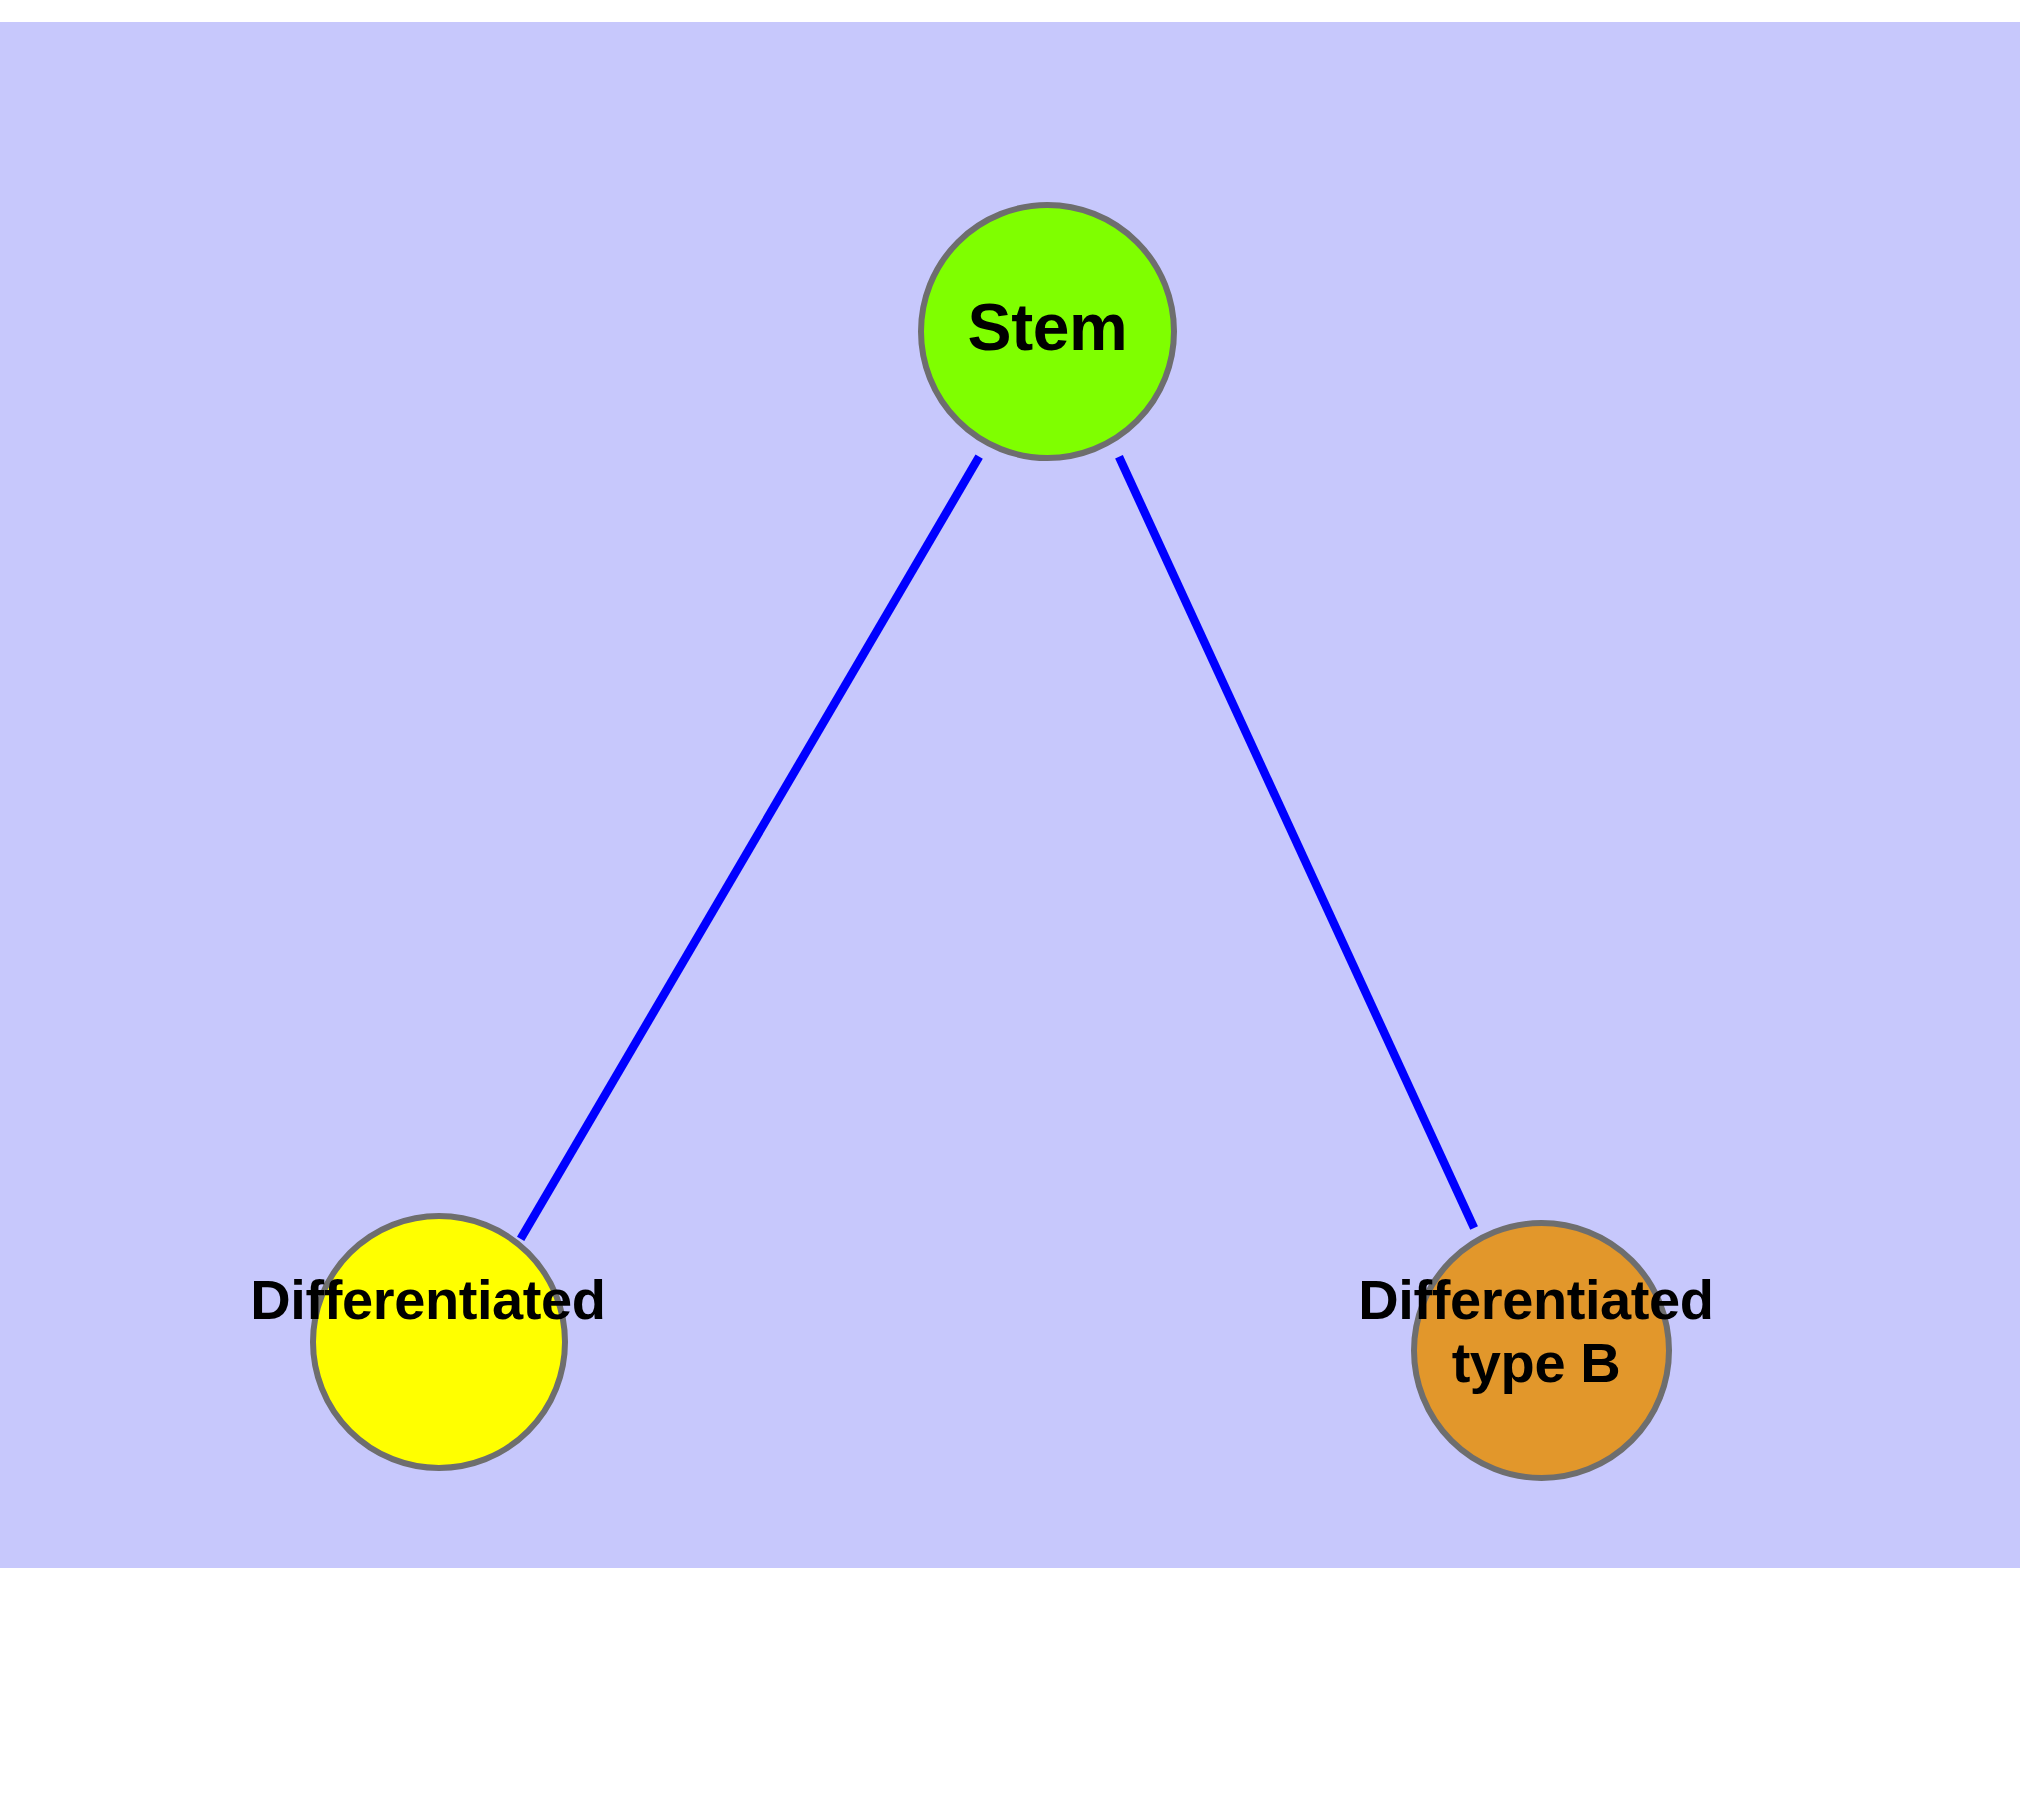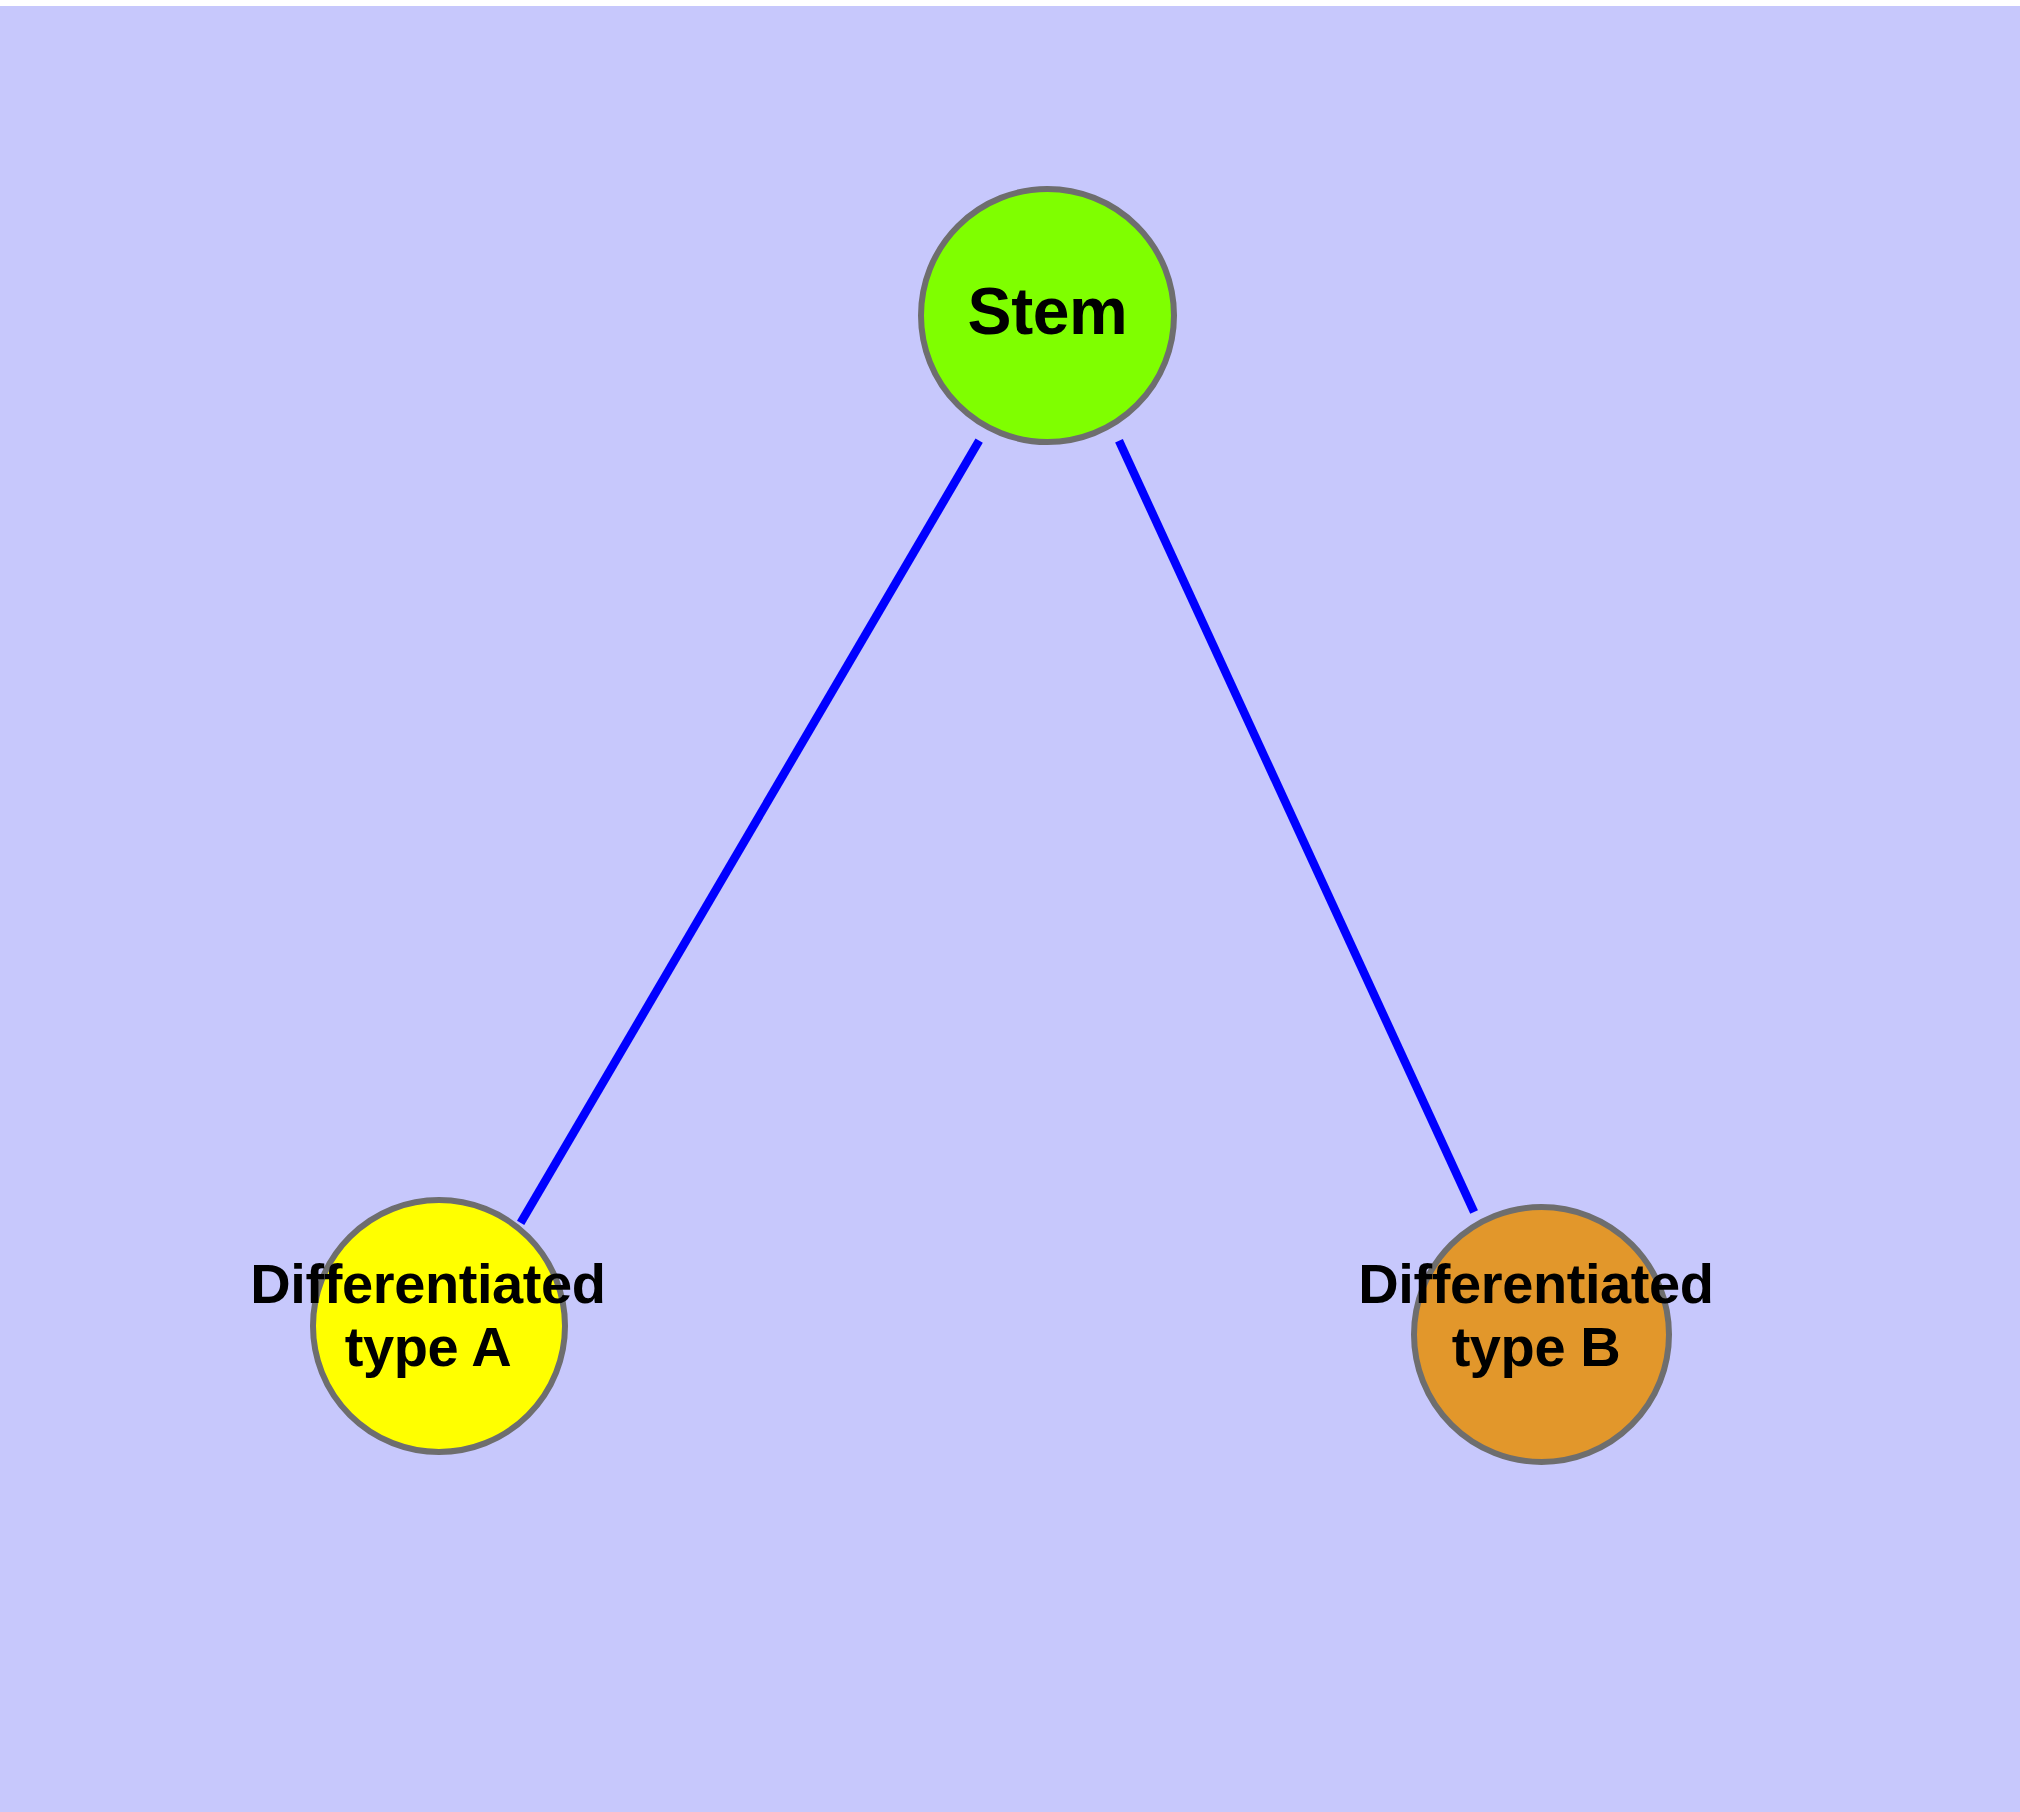--- a/index.html
+++ b/index.html
@@ -11,23 +11,24 @@
   body {
     width: 2021px;
     height: 1812px;
     overflow: hidden;
     font-family: "Liberation Sans", "DejaVu Sans", sans-serif;
   }
 
   #graph-canvas {
     position: relative;
     width: 2021px;
-    height: 1812px;
+    height: 1552px;
     background: #c7c8fc;
     overflow: hidden;
+    margin-top: 16px;
   }
 
   
   #top-margin {
     position: absolute;
     left: 0;
     top: 0;
     width: 2021px;
     height: 6px;
     background: #ffffff;
@@ -84,21 +85,20 @@
   <div class="node" id="node-type-a" style="left:310px; top:1197px; width:258px; height:258px; background:#ffff00;"></div>
 
   <div class="node" id="node-type-b" style="left:1411px; top:1204px; width:261px; height:261px; background:#e2972b;"></div>
 
   <div class="node-label" id="label-stem" style="left:793px; top:275px; width:509px;">
     <div>Stem</div>
   </div>
 
   <div class="node-label" id="label-type-a" style="left:89px; top:1253px; width:678px;">
     <div>Differentiated</div>
-    <div>type A</div>
   </div>
 
   <div class="node-label" id="label-type-b" style="left:1197px; top:1253px; width:678px;">
     <div>Differentiated</div>
     <div>type B</div>
   </div>
 
 </div>
 
 

